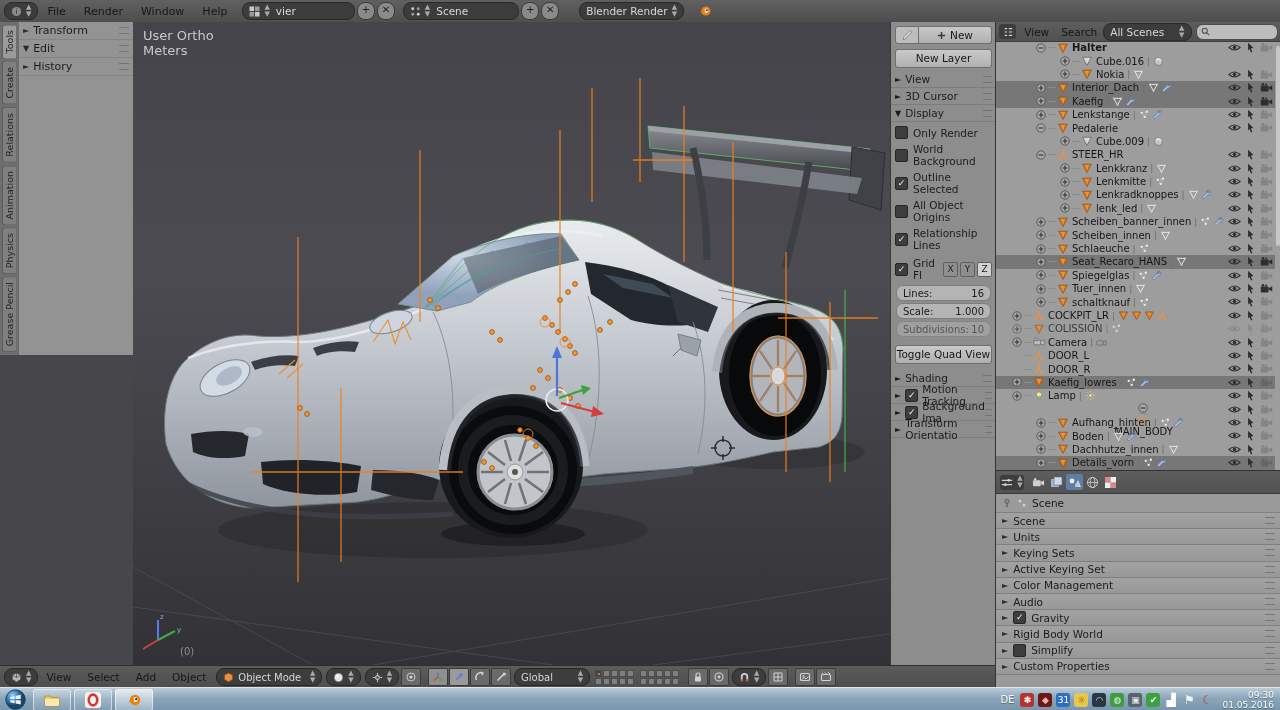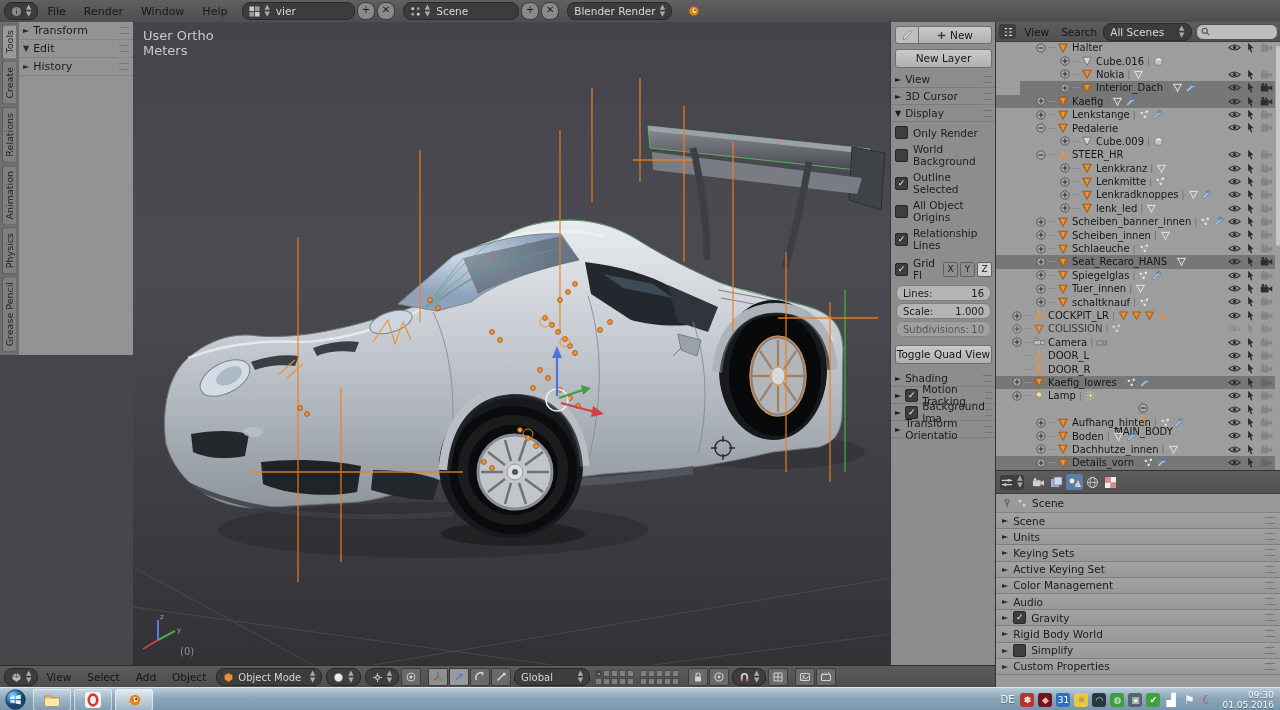--- a/index.html
+++ b/index.html
@@ -147,21 +147,21 @@
           <circle cx="3" cy="3" r="1.6" fill="#cfcfcf"></circle>
           <circle cx="9" cy="3" r="1.6" fill="#9a9a9a"></circle>
           <circle cx="3" cy="9" r="1.6" fill="#9a9a9a"></circle>
           <circle cx="9" cy="9" r="1.6" fill="#cfcfcf"></circle>
         </svg>
       <span class="udarr">▲<br>▼</span>
       <span style="margin-left:6px;min-width:76px">Scene</span>
     </span>
     <span class="rbtn">+</span>
     <span class="rbtn">✕</span>
-    <span class="wgt" style="margin-left:8px">
+    <span class="wgt" style="margin-left:20px">
       <span>Blender Render</span>
       <span class="udarr">▲<br>▼</span>
     </span>
     <svg class="minilogo" viewBox="0 0 16 16">
         <circle cx="9" cy="8" r="5.2" fill="#e8830c"></circle>
         <circle cx="9.4" cy="7.6" r="2.4" fill="#fff"></circle>
         <circle cx="10.2" cy="7.2" r="1.1" fill="#1b2f52"></circle>
         <path d="M2 10.5L7 6.3l2.2 2z" fill="#e8830c"></path>
       </svg>
   </header>
@@ -560,21 +560,21 @@
         <span class="udarr" style="margin-left:auto">▲<br>▼</span>
       </span>
       <span id="olsearch">
         <svg width="9" height="9" viewBox="0 0 12 12">
             <circle cx="5" cy="5" r="3.4" fill="none" stroke="#4e4e4e" stroke-width="1.4"></circle>
             <path d="M7.6 7.6L11 11" stroke="#4e4e4e" stroke-width="1.4"></path>
           </svg>
       </span>
     </div>
     <div id="ollist">
-        <div class="orow" style="padding-left: 40px;">
+        <div class="orow" style="padding-left: 40px; font-weight: bold;">
           <span class="exp"><svg viewBox="0 0 10 10">
               <circle cx="5" cy="5" r="4.2" fill="#a8a8a8" stroke="#585858" stroke-width="1"></circle>
               <path d="M2.6 5H7.4" stroke="#2e2e2e" stroke-width="1.1"></path>
             </svg></span>
           <span class="stub"></span>
           <span class="oic">
             <svg viewBox="0 0 12 12">
               <path d="M1.6 2.2h8.8L6 10.4z" fill="#f0923a" stroke="#93500f" stroke-width="0.9" stroke-linejoin="round"></path>
               <path d="M3.4 2.2L6 10.4L8.6 2.2" fill="none" stroke="#b96a18" stroke-width="0.7"></path>
             </svg>
@@ -659,21 +659,21 @@
             <span class="rc dim">
               <svg viewBox="0 0 14 10">
                 <rect x="0.8" y="2.8" width="8.4" height="6.4" rx="1" fill="#2e2e2e"></rect>
                 <path d="M9.2 4.6l4-2v5.6l-4-2z" fill="#2e2e2e"></path>
                 <circle cx="3.2" cy="1.6" r="1.4" fill="#2e2e2e"></circle>
                 <circle cx="6.6" cy="1.8" r="1.1" fill="#2e2e2e"></circle>
               </svg>
             </span>
           </span>
         </div>
-        <div class="orow sel" style="padding-left: 40px; margin-left: 24px;">
+        <div class="orow sel" style="padding-left: 40px;">
           <span class="exp"><svg viewBox="0 0 10 10">
               <circle cx="5" cy="5" r="4.2" fill="#a8a8a8" stroke="#585858" stroke-width="1"></circle>
               <path d="M5 2.6V7.4M2.6 5H7.4" stroke="#2e2e2e" stroke-width="1.1"></path>
             </svg></span>
           <span class="stub"></span>
           <span class="oic">
             <svg viewBox="0 0 12 12">
               <path d="M1.6 2.2h8.8L6 10.4z" fill="#f0923a" stroke="#93500f" stroke-width="0.9" stroke-linejoin="round"></path>
               <path d="M3.4 2.2L6 10.4L8.6 2.2" fill="none" stroke="#b96a18" stroke-width="0.7"></path>
             </svg>

